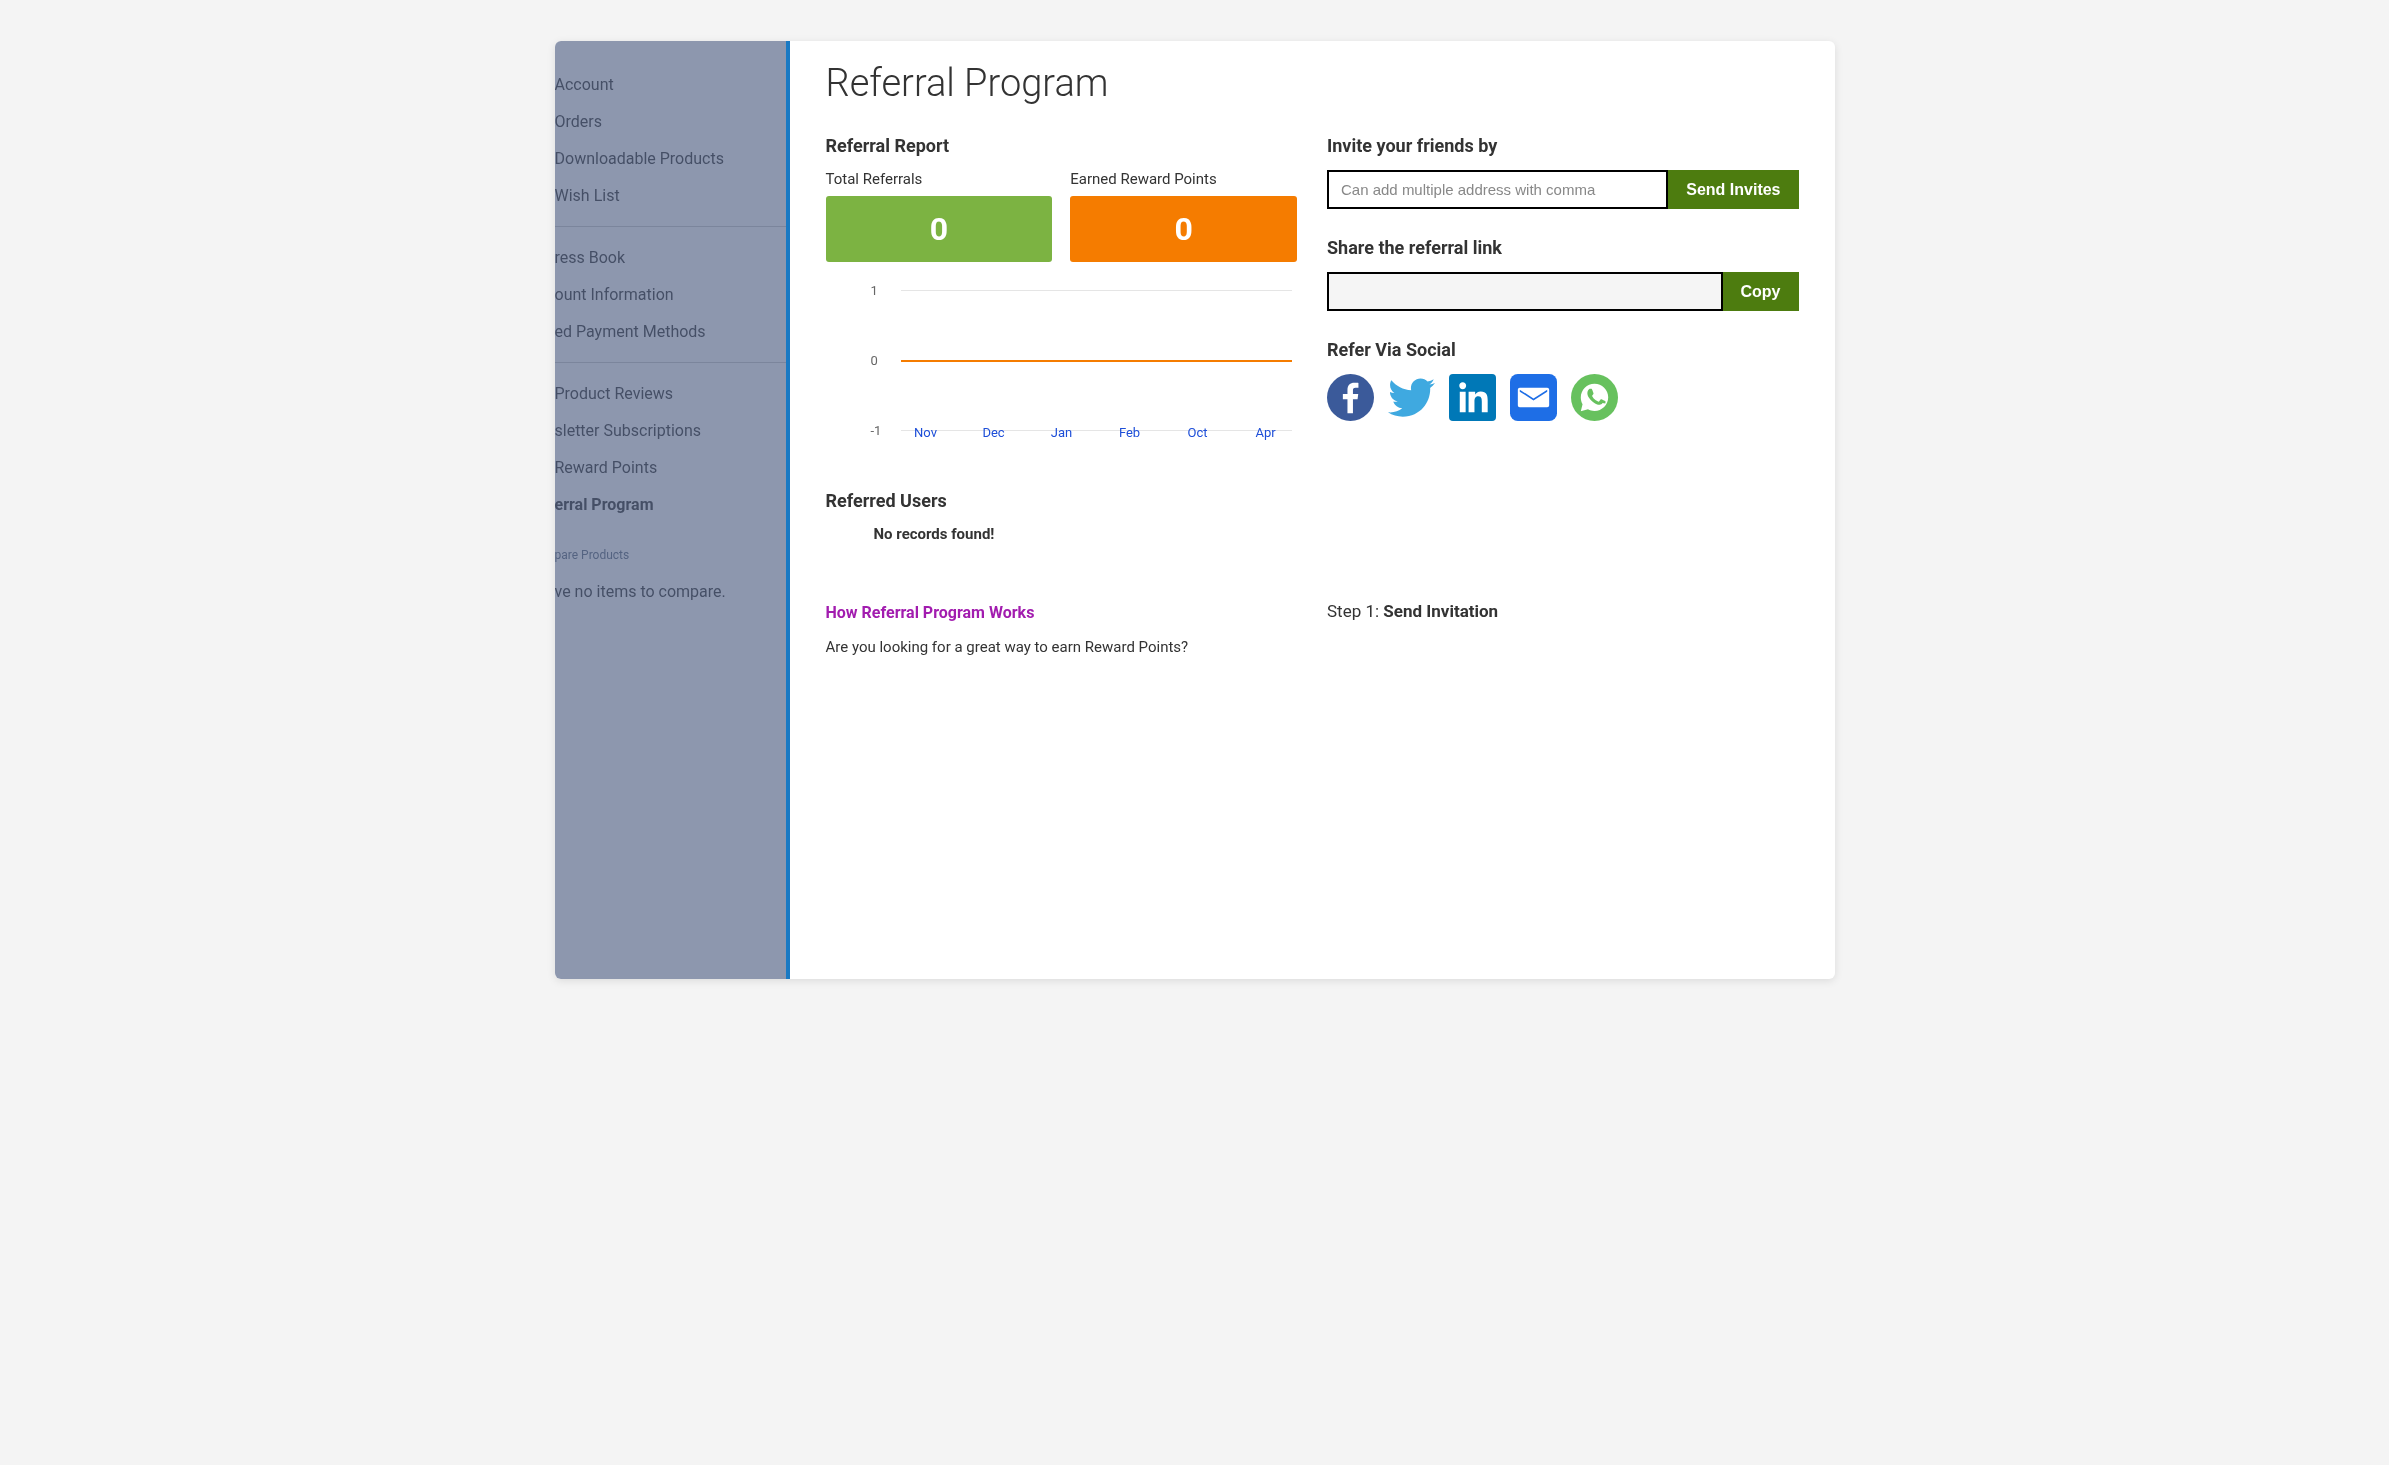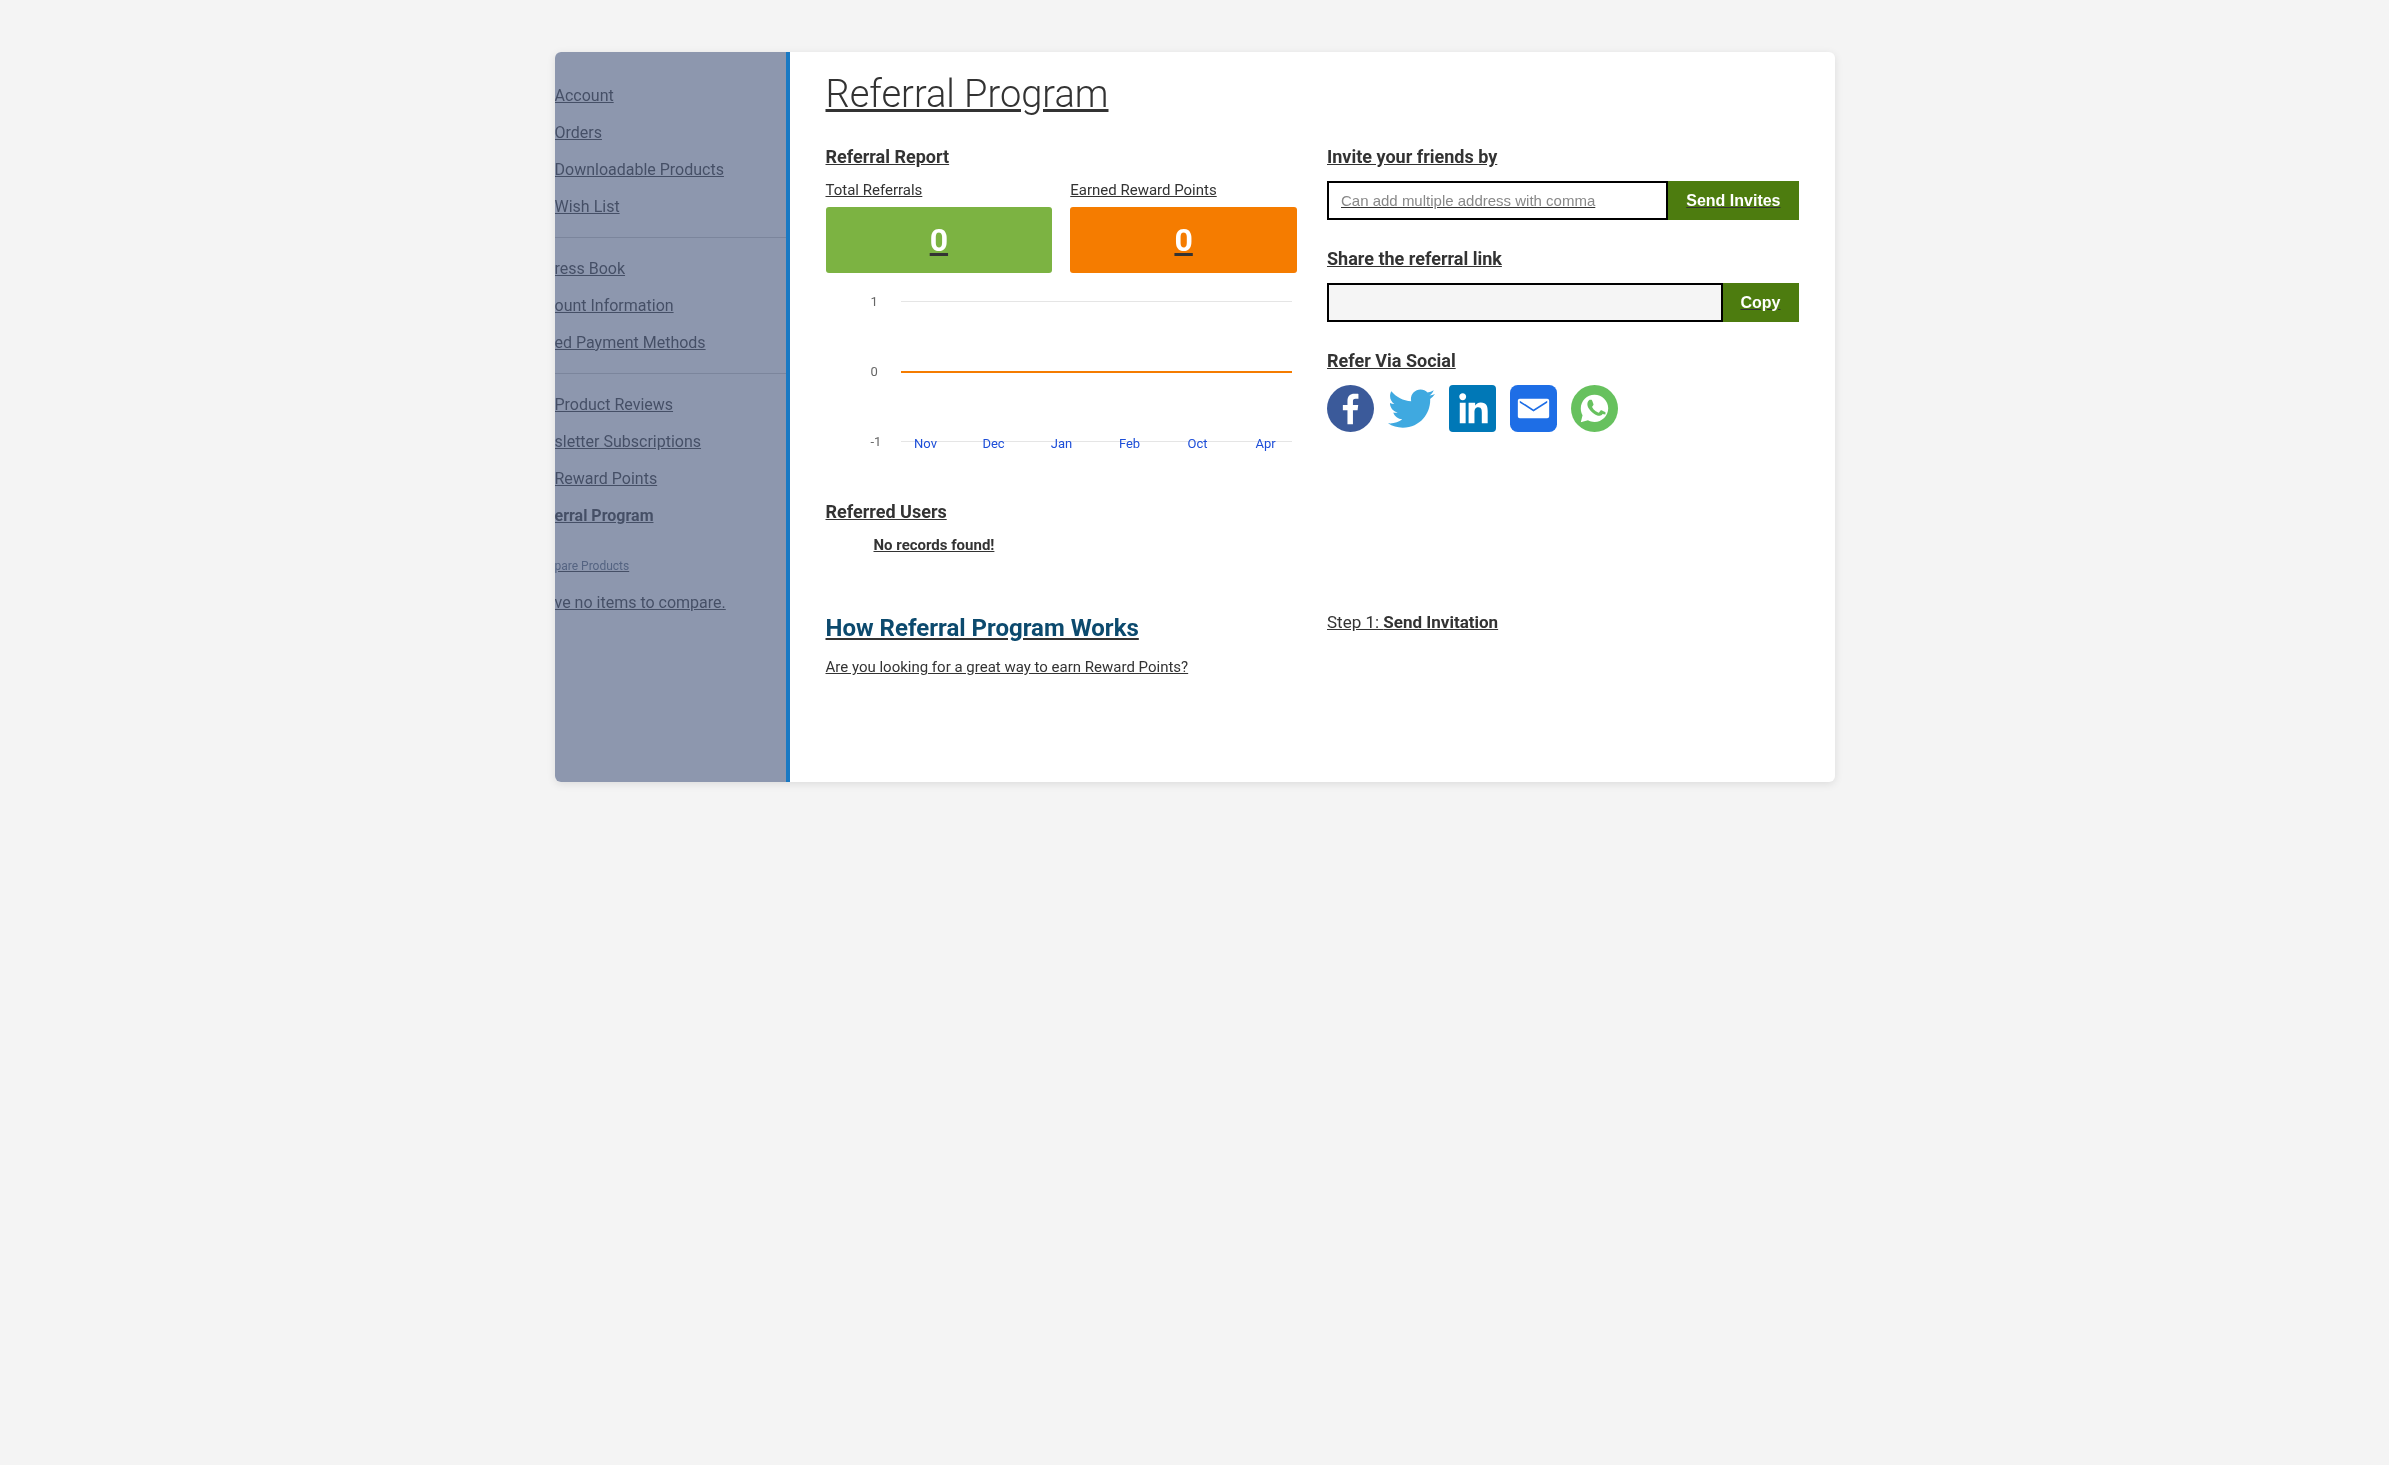--- a/index.html
+++ b/index.html
@@ -4,29 +4,28 @@
   <style>
     * { box-sizing: border-box; margin: 0; padding: 0; }
     body {
       font-family: -apple-system, BlinkMacSystemFont, "Segoe UI", Roboto, "Helvetica Neue", Arial, sans-serif;
       background: #f4f4f4;
       padding: 40px 20px;
       color: #333;
     }
     .container {
       max-width: 1280px;
-      margin: 12px auto;
+      margin: 1px auto;
       display: flex;
       background: #fff;
       border-radius: 6px;
       box-shadow: 0 2px 8px rgba(0,0,0,0.1);
       overflow: hidden;
       position: relative;
-      height: 730px;
-      text-decoration: underline;
+      height: 938px;
     }
     .sidebar {
       width: 235px;
       background: #fff;
       position: relative;
       padding: 25px 0 20px 0;
       flex-shrink: 0;
       border-right: 4px solid #1979c3;
     }
     .sidebar-overlay {
@@ -169,23 +168,23 @@
       margin-bottom: 14px;
     }
     .no-records {
       font-size: 15px;
       font-weight: 700;
       color: #333;
       margin-bottom: 60px;
       padding-left: 48px;
     }
     .how-heading {
-      font-size: 24px;
-      font-weight: 700;
-      color: #0c4a6e;
+      font-size: 16px;
+      font-weight: 700;
+      color: #a21caf;
       margin-bottom: 14px;
     }
     .how-text {
       font-size: 15px;
       line-height: 1.5;
       color: #333;
     }
     .input-row {
       display: flex;
       margin-bottom: 28px;

